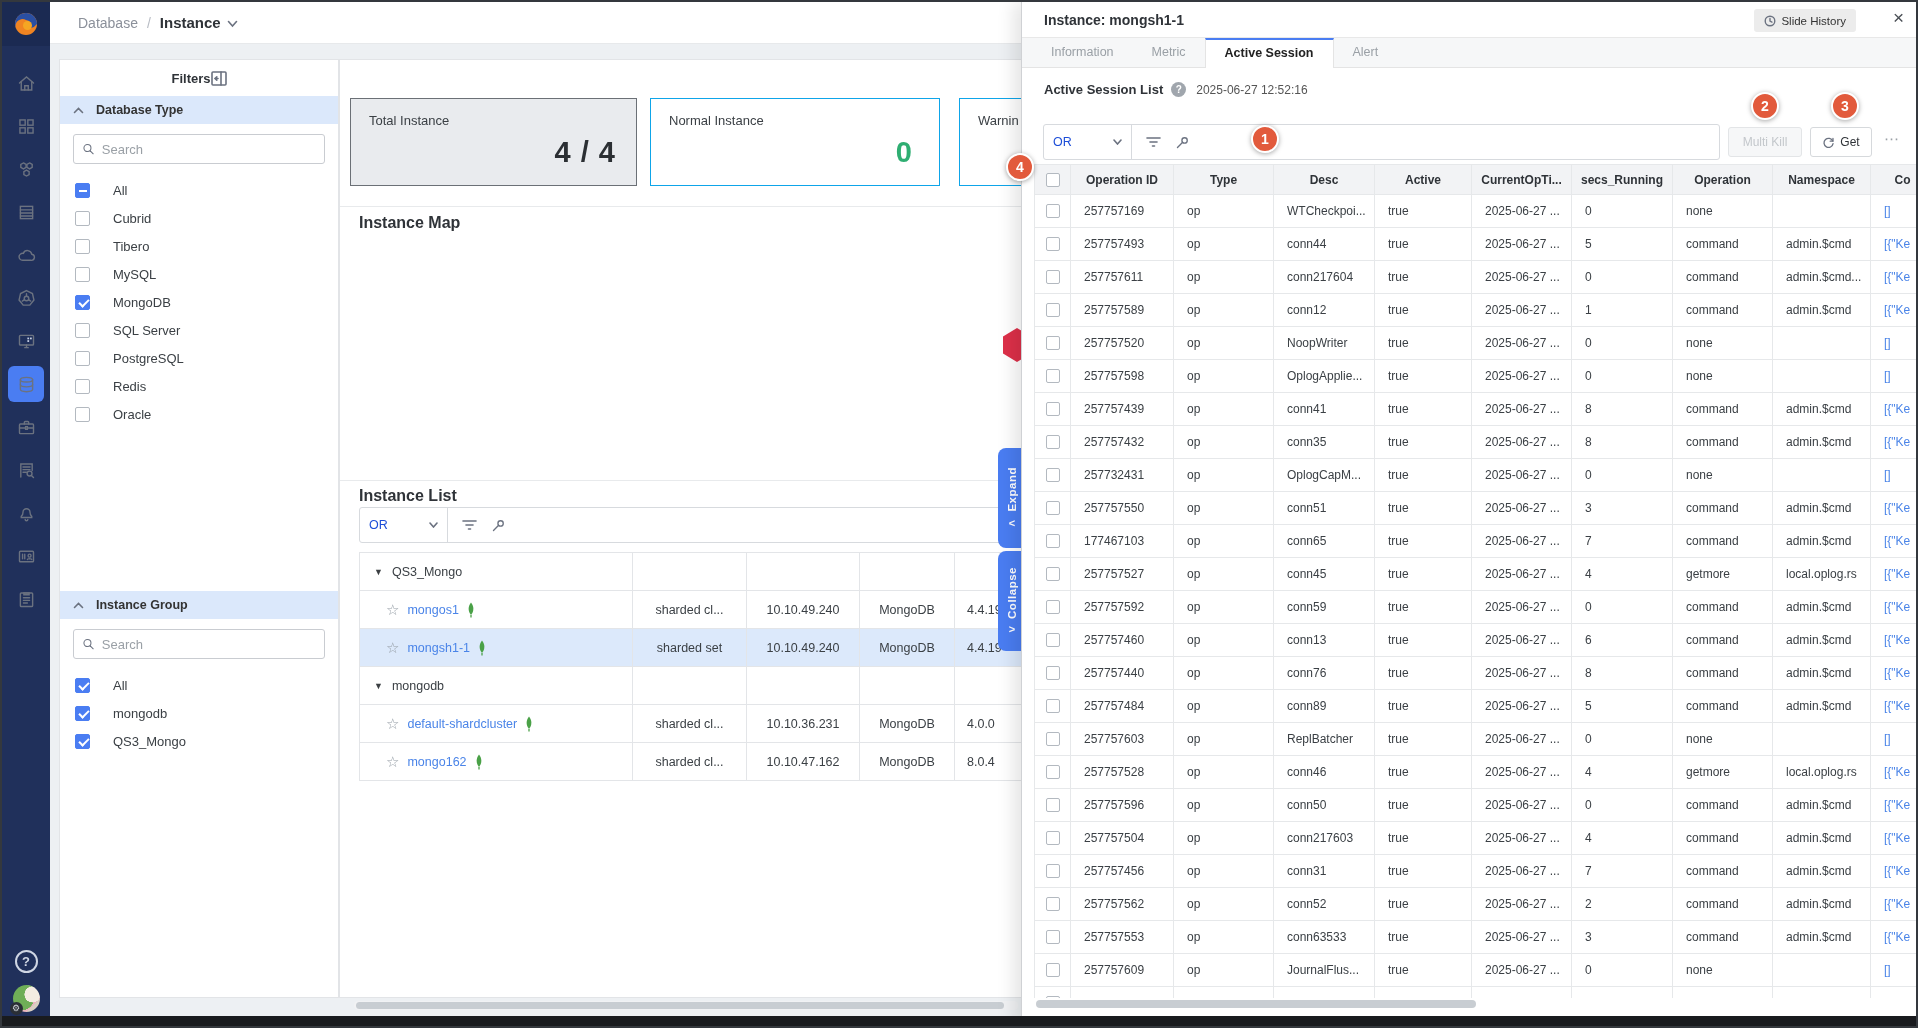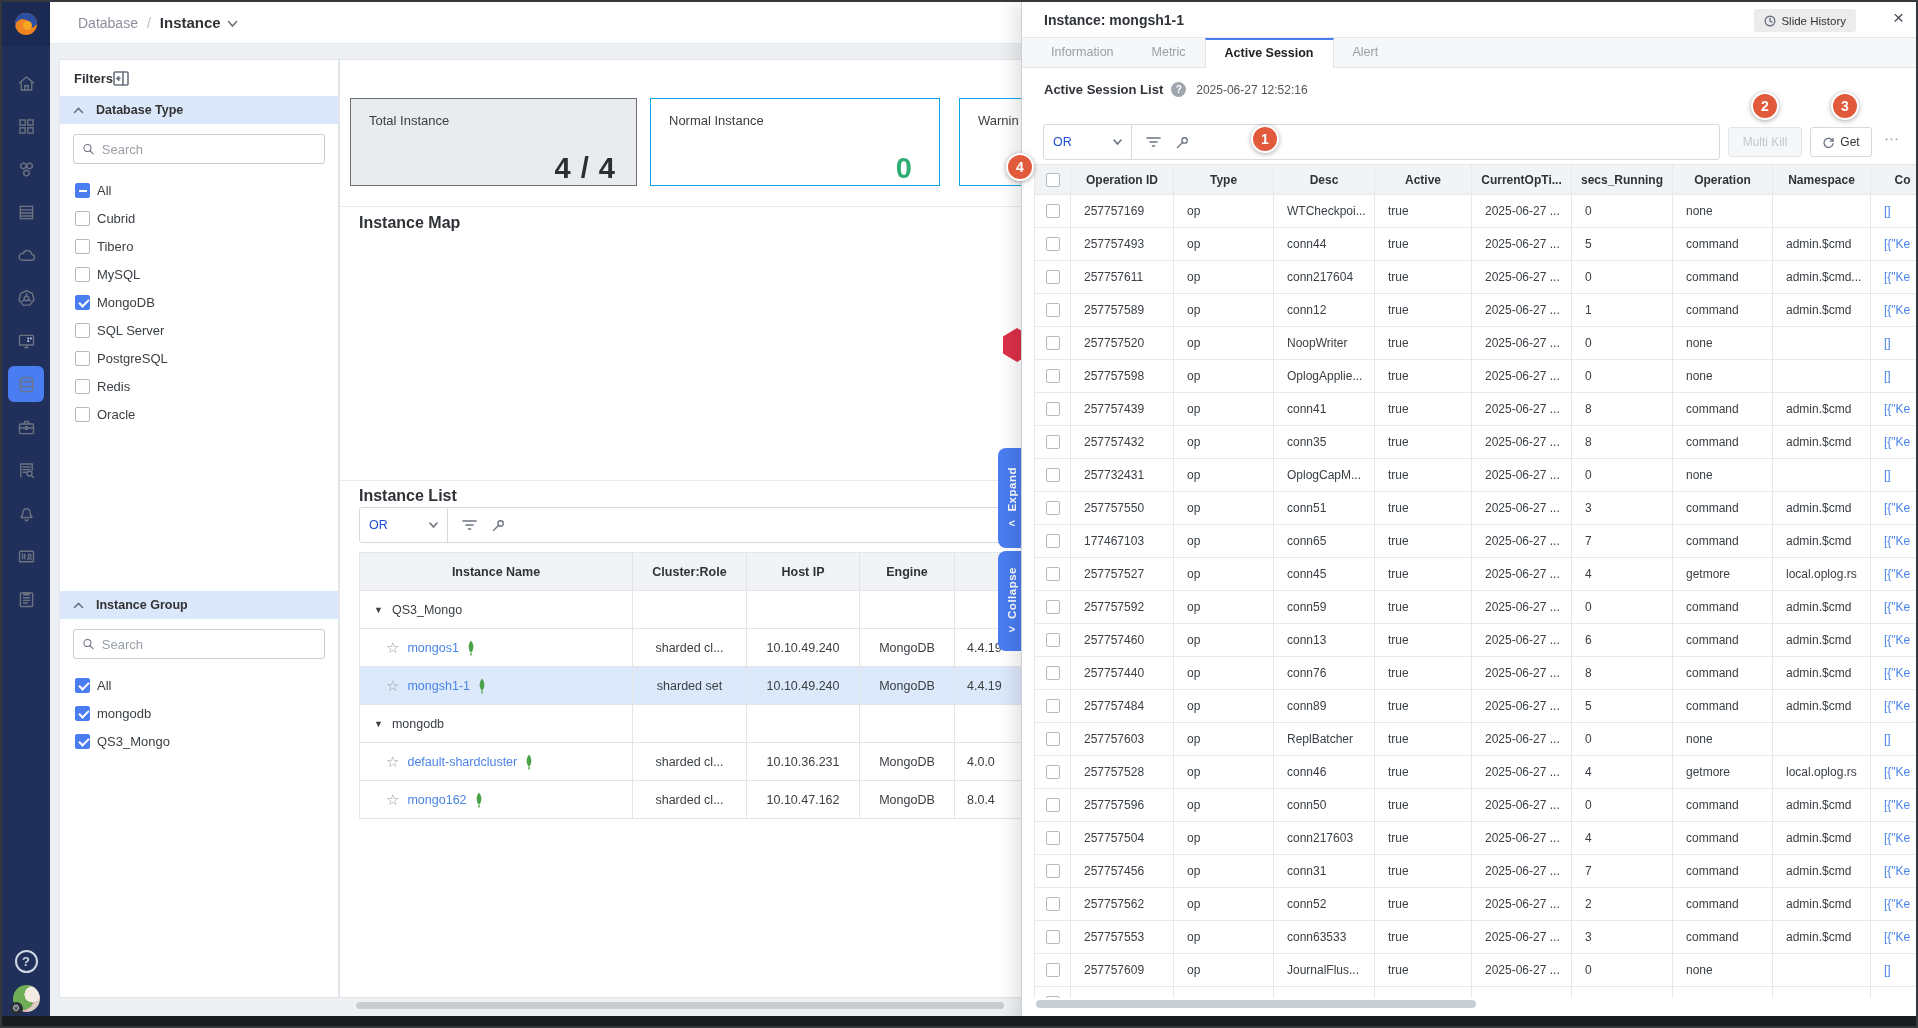--- a/index.html
+++ b/index.html
@@ -25,44 +25,44 @@
 
   
   .topbar{position:absolute;left:48px;top:0;right:0;height:42px;background:#fff;border-bottom:1px solid #e7e9eb;z-index:4;display:flex;align-items:center;padding-left:28px}
   .crumb-sec{color:#8b909a;font-size:14px}
   .crumb-sep{color:#b8bcc4;font-size:14px;margin:0 9px}
   .crumb-page{color:#2f3338;font-size:15px;font-weight:bold}
   .crumb-caret{margin-left:6px}
 
   
   .filters{position:absolute;left:57px;top:57px;width:280px;height:939px;background:#fff;border:1px solid #e2e4e7;z-index:3}
-  .fp-head{height:36px;display:flex;align-items:center;justify-content:flex-start;padding:0 14px}
+  .fp-head{height:36px;display:flex;align-items:center;justify-content:center;padding:0 14px}
   .fp-title{font-size:13px;font-weight:bold;color:#2f3338}
   .fp-collapse{cursor:pointer;display:flex}
   .fp-section{height:28px;background:#dbe8fb;display:flex;align-items:center;padding-left:13px;font-size:12.5px;font-weight:bold;color:#333;cursor:pointer}
   .fp-section .caret{margin-right:12px;display:flex}
   .search-box{margin:10px 13px;height:30px;border:1px solid #c9ccd1;border-radius:3px;display:flex;align-items:center;padding:0 8px;background:#fff}
   .search-box input{border:none;outline:none;font-size:13px;color:#333;width:100%;margin-left:7px;font-family:"Liberation Sans",sans-serif}
   .search-box input::placeholder{color:#9aa0a6}
   .checklist{padding:2px 0 6px}
   .chk-row{height:28px;display:flex;align-items:center;padding-left:15px;cursor:pointer}
-  .chk-row .lbl{font-size:13px;color:#3b4045;margin-left:7px}
+  .chk-row .lbl{font-size:13px;color:#3b4045;margin-left:23px}
   .cb{width:15px;height:15px;border:1px solid #b3b9c0;border-radius:2px;background:#fff;display:inline-block;position:relative;flex:none}
   .cb.checked{background:#4a7df2;border-color:#4a7df2}
   .cb.checked::after{content:"";position:absolute;left:4.5px;top:1.5px;width:4px;height:8px;border:solid #fff;border-width:0 2px 2px 0;transform:rotate(45deg)}
   .cb.indeterminate{background:#4a7df2;border-color:#4a7df2}
   .cb.indeterminate::after{content:"";position:absolute;left:3px;top:6px;width:8px;height:2.4px;background:#fff}
   .ig-gap{height:157px}
 
   
   .main-card{position:absolute;left:337px;top:57px;width:700px;height:939px;background:#fff;border:1px solid #e2e4e7;z-index:1}
   .divider{position:absolute;left:338px;width:698px;height:1px;background:#e8eaec;z-index:2}
   .stat-card{position:absolute;top:96px;height:88px;background:#fff;border:1px solid #0ea5e9;z-index:2;padding:14px 18px}
   .stat-card .stat-label{font-size:13px;color:#3b4045}
-  .stat-card .stat-value{position:absolute;right:20px;bottom:0;font-size:29px;font-weight:bold;color:#2b2f33;letter-spacing:1px}
+  .stat-card .stat-value{position:absolute;right:20px;bottom:16px;font-size:29px;font-weight:bold;color:#2b2f33;letter-spacing:1px}
   .stat-total{left:348px;width:287px;background:#e9ebee;border:1px solid #6b7076}
   .stat-normal{left:648px;width:290px}
   .stat-normal .stat-value{color:#2fae72;right:26px}
   .stat-warning{left:957px;width:287px}
   .sec-title{position:absolute;font-size:16px;font-weight:bold;color:#2f3338;z-index:2}
   .map-title{left:357px;top:212px}
   .ilist-title{left:357px;top:485px}
   .hexagon{position:absolute;left:1001px;top:326px;width:28px;height:34px;background:#dd3049;clip-path:polygon(50% 0,100% 25%,100% 75%,50% 100%,0 75%,0 25%);z-index:4}
 
   
@@ -425,27 +425,20 @@
         </svg>
       </span>
     <span class="fb-icon">
         <svg width="15" height="15" viewBox="0 0 18 18">
           <circle cx="11.5" cy="6.5" r="3.2" class="icon-stroke"></circle>
           <line x1="9.2" y1="8.8" x2="3" y2="15" class="icon-stroke"></line>
         </svg>
       </span>
   </div>
   <div class="ilist-table" id="ilist-table">
-      <div class="il-row il-head">
-        <div class="il-cell">Instance Name</div>
-        <div class="il-cell">Cluster:Role</div>
-        <div class="il-cell">Host IP</div>
-        <div class="il-cell">Engine</div>
-        <div class="il-cell"></div>
-      </div>
       <div class="il-row">
         <div class="il-cell cname">
           <span class="grp-tri">▼</span>
           <span>QS3_Mongo</span>
         </div>
       <div class="il-cell"></div>
         <div class="il-cell"></div>
         <div class="il-cell"></div>
         <div class="il-cell"></div>
       </div>

